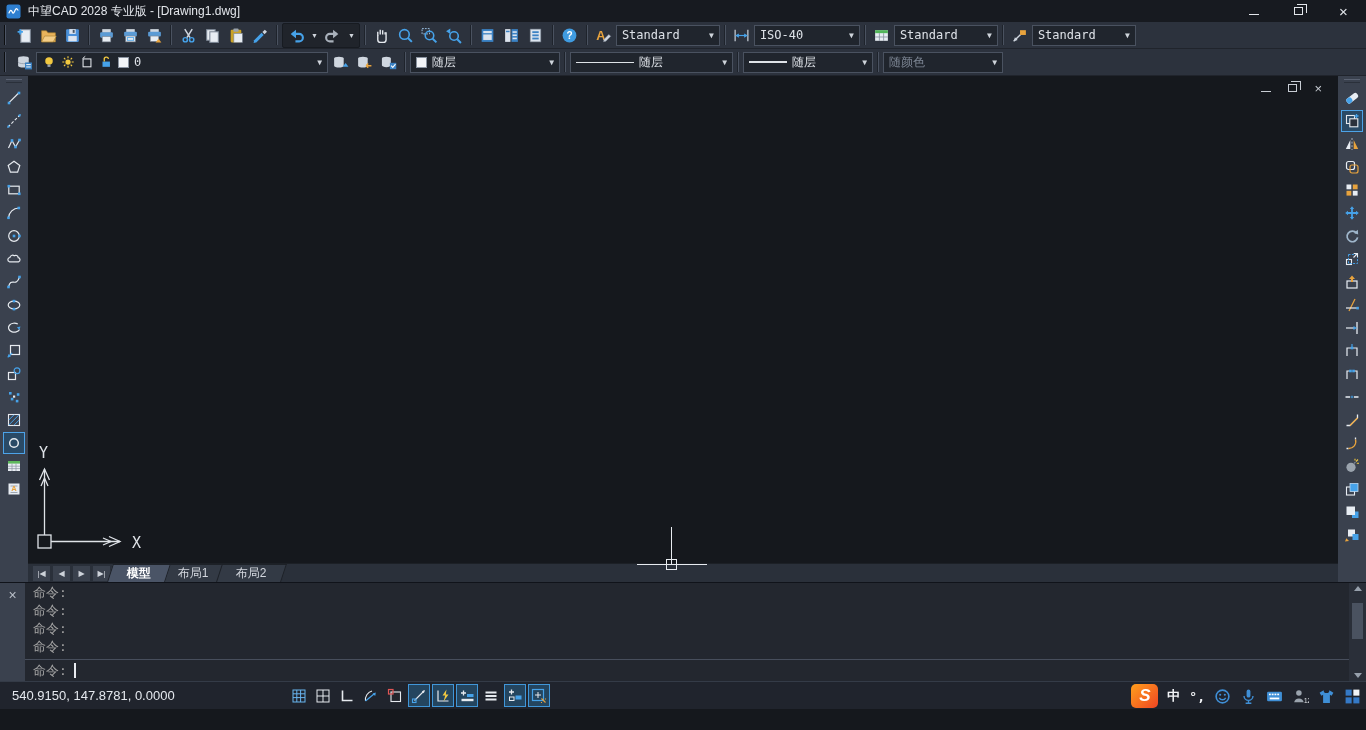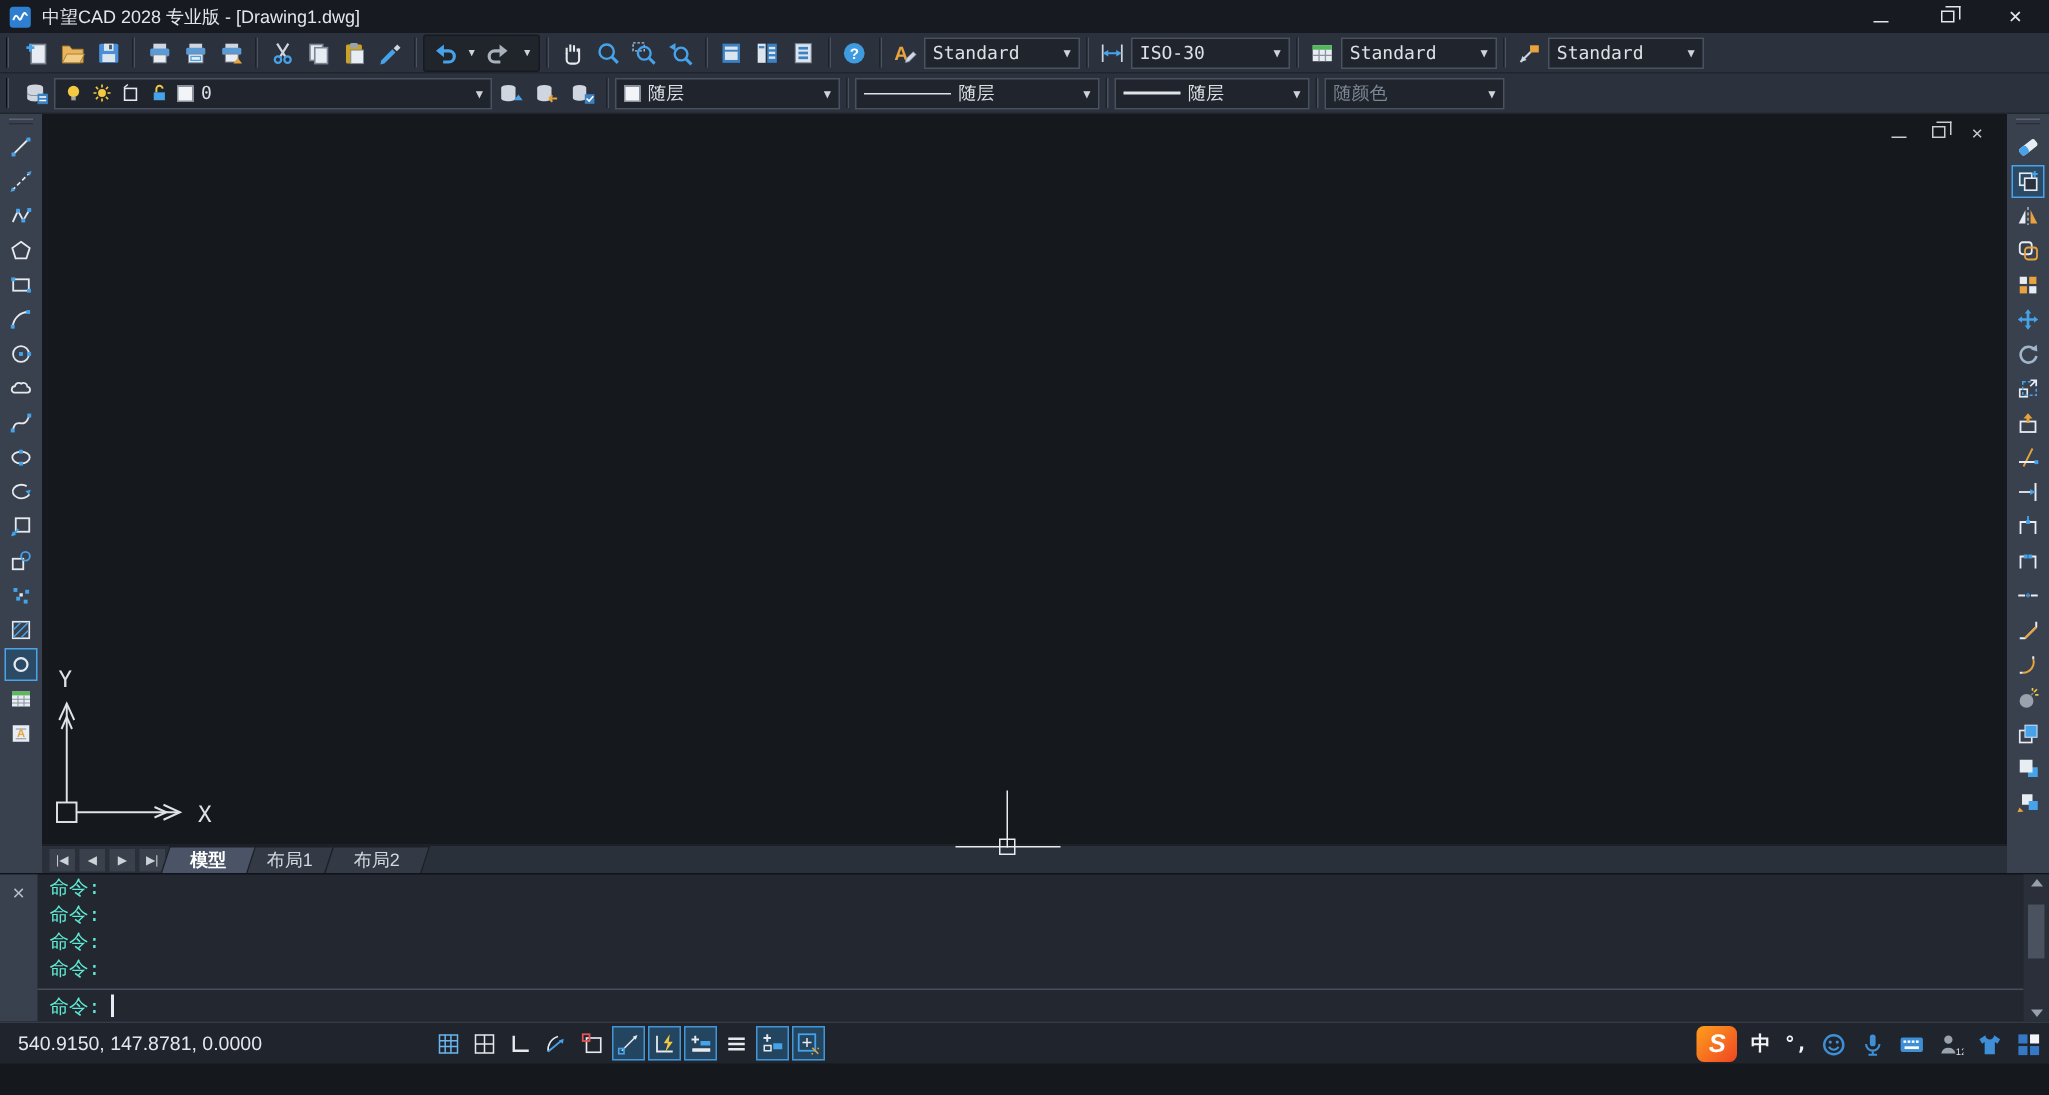--- a/index.html
+++ b/index.html
@@ -66,21 +66,21 @@
   .tabs { display:flex; margin-left:4px; }
   .tab { height:18px; padding:0 16px; transform:skewX(-18deg); background:#333a45; border:1px solid #1d2127; border-bottom:none; display:flex; align-items:center; margin-left:-7px; }
   .tab span { transform:skewX(18deg); font-size:12px; color:#d3d7de; white-space:nowrap; }
   .tab.active { background:#4a5466; z-index:1; }
   .tab.active span { color:#fff; font-weight:bold; }
 
   
   .command { height:99px; display:flex; background:#23272f; border-top:1px solid #10131a; }
   .cmd-strip { width:25px; background:#3a414e; display:flex; justify-content:center; padding-top:5px; flex:none; }
   .cmd-close { color:#b9bfc8; font-size:14px; line-height:14px; }
-  .cmd-body { flex:1; font-family:"DejaVu Sans Mono", monospace; font-size:13px; color:#5eead4; padding:1px 0 0 8px; display:flex; flex-direction:column; }
+  .cmd-body { flex:1; font-family:"DejaVu Sans Mono", monospace; font-size:13px; color:#a3a3a3; padding:1px 0 0 8px; display:flex; flex-direction:column; }
   .cmd-line { height:18px; line-height:18px; }
   .cmd-sep { border-top:1px solid #474e5c; margin:3px 0 0 -8px; }
   .cmd-prompt { display:flex; align-items:center; flex:1; }
   .caret { width:2px; height:15px; background:#e8ebf0; margin-left:7px; }
   .cmd-scroll { width:17px; background:#2a2f39; display:flex; flex-direction:column; align-items:center; padding:3px 0; flex:none; }
   .scr-up, .scr-dn { width:0; height:0; border-left:4px solid transparent; border-right:4px solid transparent; }
   .scr-up { border-bottom:5px solid #97a0ac; }
   .scr-dn { border-top:5px solid #97a0ac; }
   .scr-track { flex:1; width:11px; margin:4px 0; position:relative; }
   .scr-thumb { position:absolute; top:8px; left:0; width:11px; height:36px; background:#4a5260; }
@@ -287,21 +287,21 @@
       </div>
       <span class="tsep"></span>
       <div class="tbtn">
         <svg viewBox="0 0 16 16" preserveAspectRatio="xMidYMid meet">
           <path d="M2 2.5 v11 M14 2.5 v11" stroke="#cfd6df" stroke-width="1.1"></path>
           <path d="M4 8 h8" stroke="#46a2e9" stroke-width="1.1"></path>
           <path d="M2 8 l3.5-2 v4z M14 8 l-3.5-2 v4z" fill="#46a2e9"></path>
         </svg>
       </div>
       <div class="combo" style="width: 106px;">
-        <span>ISO-30</span>
+        <span>ISO-40</span>
         <span class="arrow">▼</span>
       </div>
       <span class="tsep"></span>
       <div class="tbtn">
         <svg viewBox="0 0 16 16" preserveAspectRatio="xMidYMid meet">
           <rect x="2" y="3" width="12" height="10" fill="#e8edf3"></rect>
           <rect x="2" y="3" width="12" height="2.8" fill="#52b65a"></rect>
           <path d="M6 5.8 v7.2 M10 5.8 v7.2 M2 9.4 h12" stroke="#8a93a0" stroke-width=".8"></path>
         </svg>
       </div>

